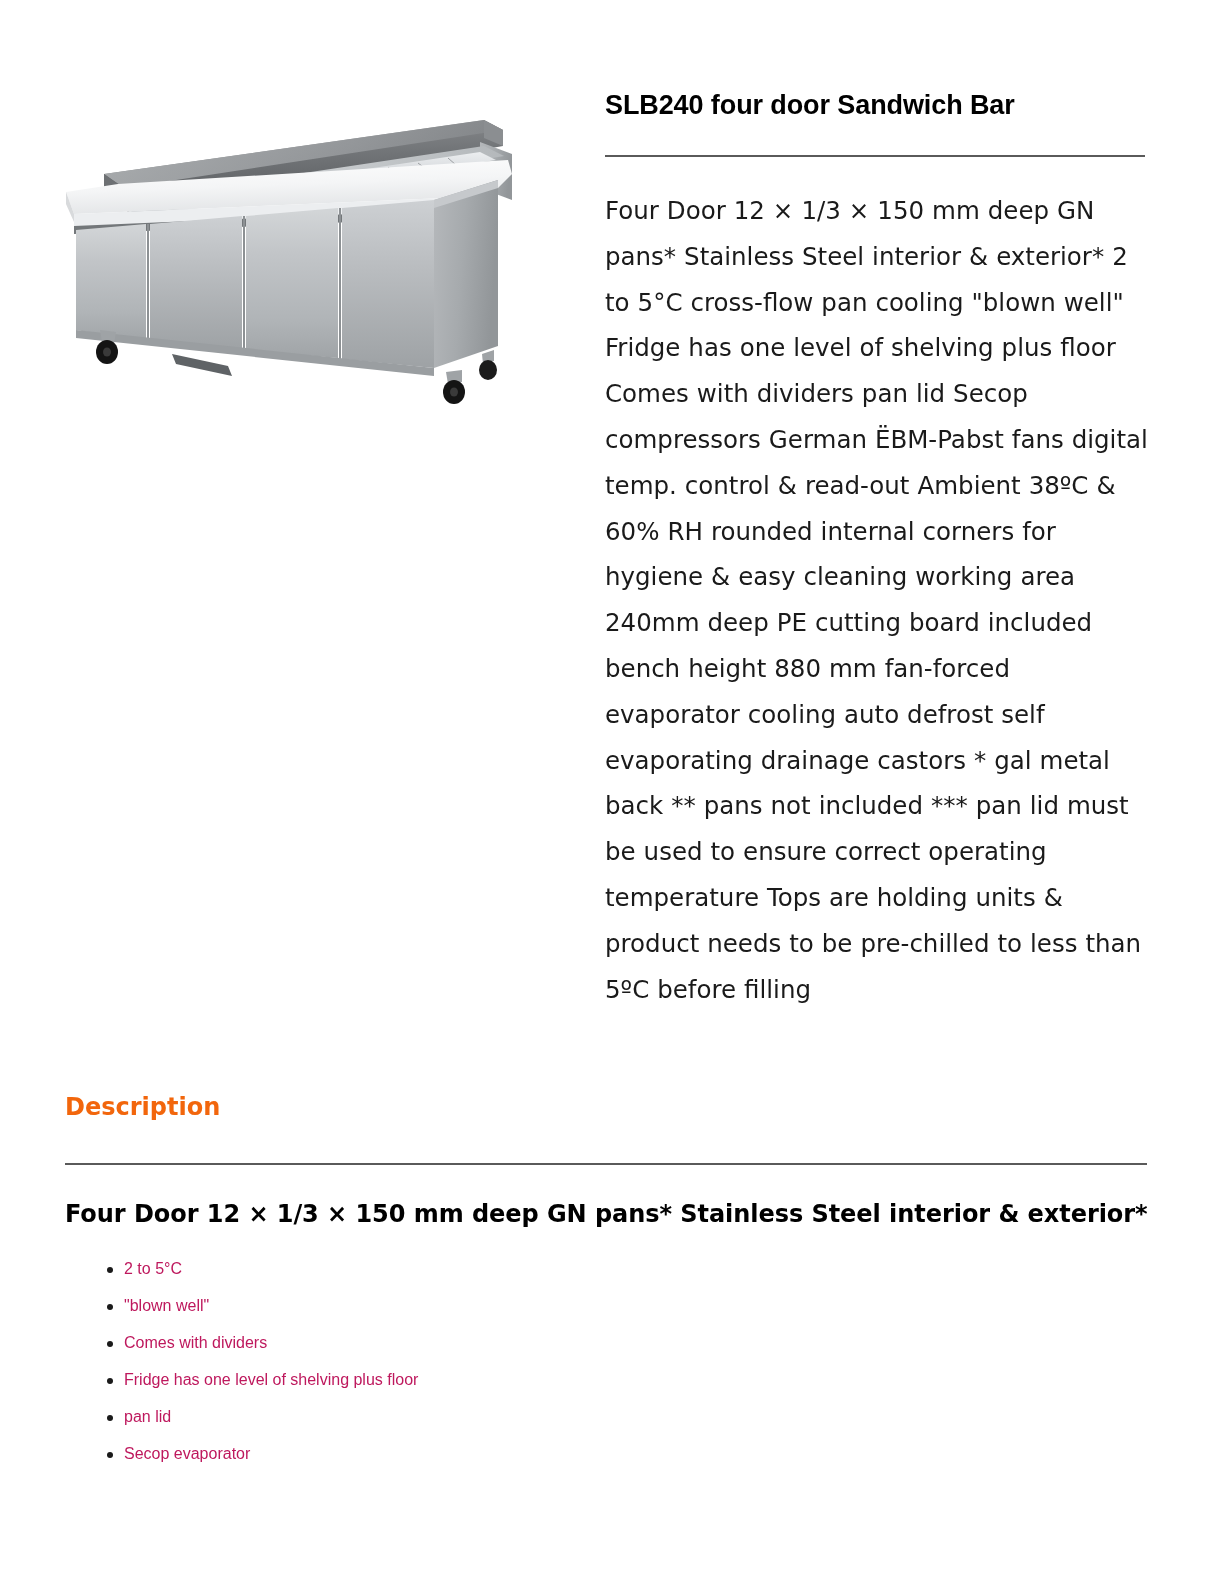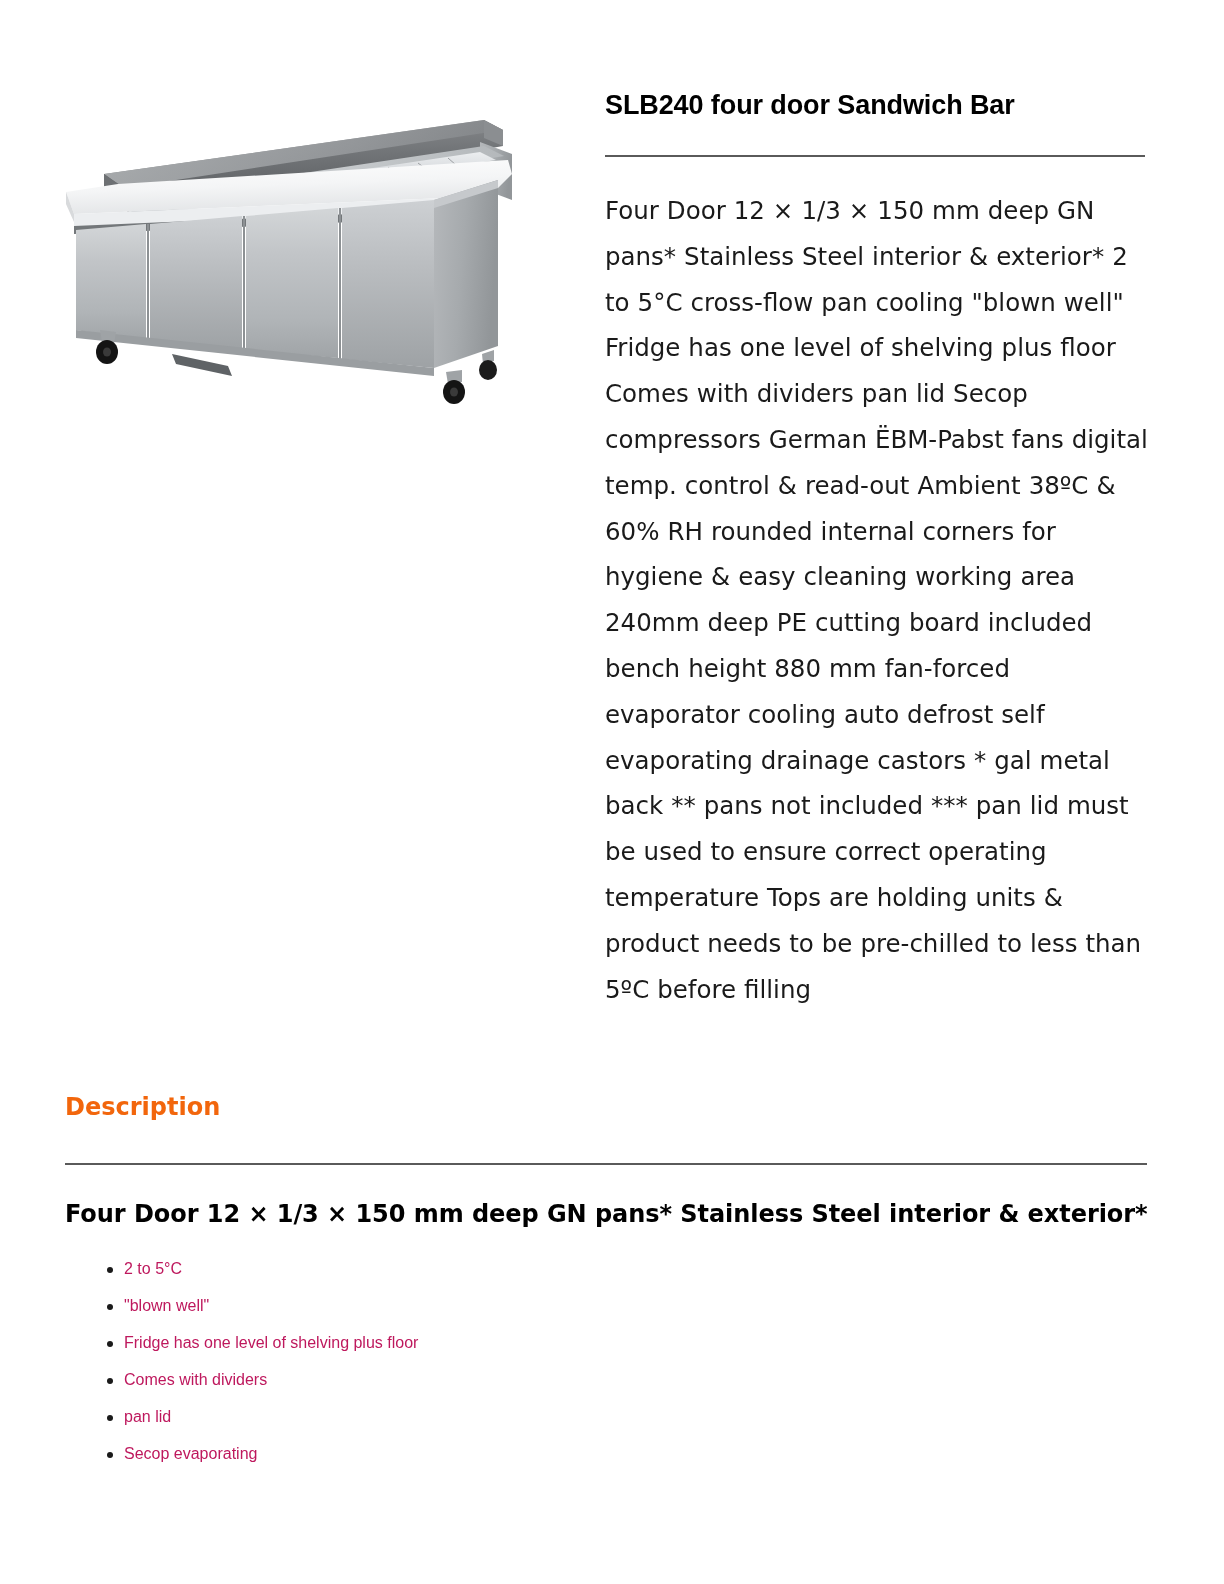--- a/index.html
+++ b/index.html
@@ -274,20 +274,20 @@
 
   <div class="description-section">
     <h2 class="description-heading">Description</h2>
     <hr class="rule rule-description">
 
     <p class="spec-headline">Four Door 12 × 1/3 × 150 mm deep GN pans* Stainless Steel interior &amp; exterior*</p>
 
     <ul class="spec-list">
       <li>2 to 5°C</li>
       <li>"blown well"</li>
+      <li>Comes with dividers</li>
       <li>Fridge has one level of shelving plus floor</li>
-      <li>Comes with dividers</li>
       <li>pan lid</li>
-      <li>Secop evaporating</li>
+      <li>Secop evaporator</li>
     </ul>
   </div>
 
 </div>
 
 </body></html>

